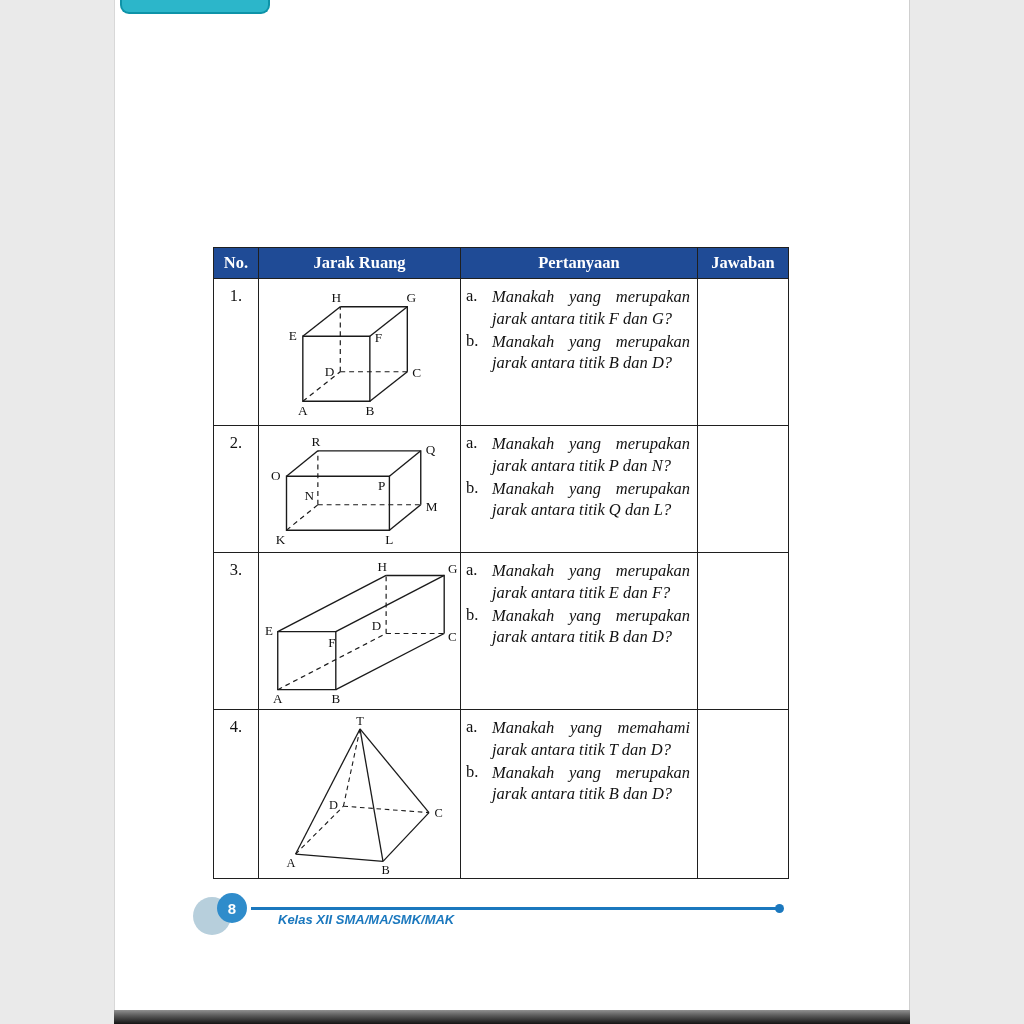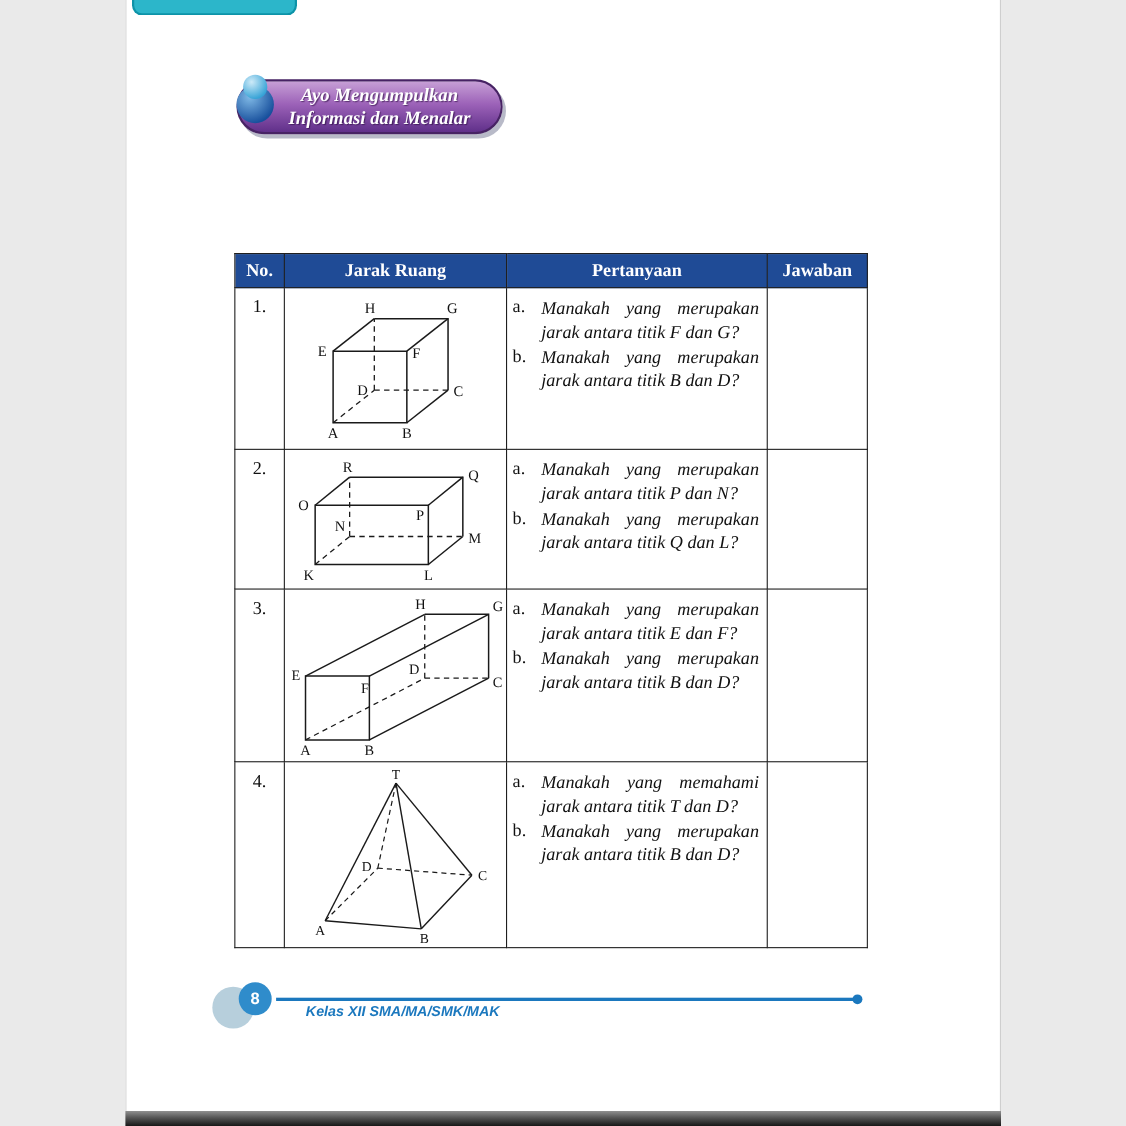--- a/index.html
+++ b/index.html
@@ -26,21 +26,21 @@
           background:radial-gradient(circle at 35% 30%, #cdeaf8, #35a2d6 75%); z-index:3; }
   .badge-circle-big { position:absolute; left:0px; top:6px; width:34px; height:34px; border-radius:50%;
           background:radial-gradient(circle at 35% 30%, #7fb9e6, #174f9c 75%); z-index:2; }
 
   .intro { position:absolute; left:96px; top:131px; width:584px; font-size:17px; line-height:1.35;
           text-align:justify; text-indent:32px; }
 
   .caption { position:absolute; left:98px; top:204px; width:575px; text-align:center; font-size:17px; }
   .caption b { font-weight:bold; }
 
-  table.main { position:absolute; left:98px; top:230px; width:575px; border-collapse:collapse; table-layout:fixed; }
+  table.main { position:absolute; left:98px; top:247px; width:575px; border-collapse:collapse; table-layout:fixed; }
   table.main th, table.main td { border:1.6px solid #1f1f1f; }
   table.main th { background:#1F4B96; color:#ffffff; font-weight:bold; font-size:16.5px; height:31px; padding:2px; }
   td.no { text-align:center; vertical-align:top; padding-top:7px; font-size:16.5px; }
   td.fig { vertical-align:top; text-align:center; padding:2px 0 0 0; }
   td.fig svg { display:block; margin:4px auto 0; }
   td.fig path.s { fill:none; stroke:#1a1a1a; stroke-width:1.4; }
   td.fig path.d { fill:none; stroke:#1a1a1a; stroke-width:1.2; stroke-dasharray:5 4; }
   td.fig text { font-family:"Liberation Serif", serif; font-size:13.5px; fill:#111; }
   td.q { vertical-align:top; padding:7px 7px 4px 5px; font-size:16.5px; }
   .qi { display:flex; margin-bottom:1px; }
@@ -59,29 +59,20 @@
   .footer-text { position:absolute; left:139px; top:24px; color:#1B78BE; font-family:"Liberation Sans", sans-serif;
           font-style:italic; font-weight:bold; font-size:13px;margin-left:24px; }
 </style>
 </head>
 <body>
 
 <div class="page">
 
   <div class="top-tab"></div>
 
-  <div class="badge">
-    <div class="badge-circle-small"></div>
-    <div class="badge-circle-big"></div>
-    <div class="badge-pill"></div>
-    <div class="badge-text">
-      <span>Ayo Mengumpulkan</span>
-      <span>Informasi dan Menalar</span>
-    </div>
-  </div>
 
 
 
   <table class="main">
     <colgroup>
         <col style="width:45px">
         <col style="width:202px">
         <col style="width:237px">
         <col style="width:91px">
       </colgroup>

